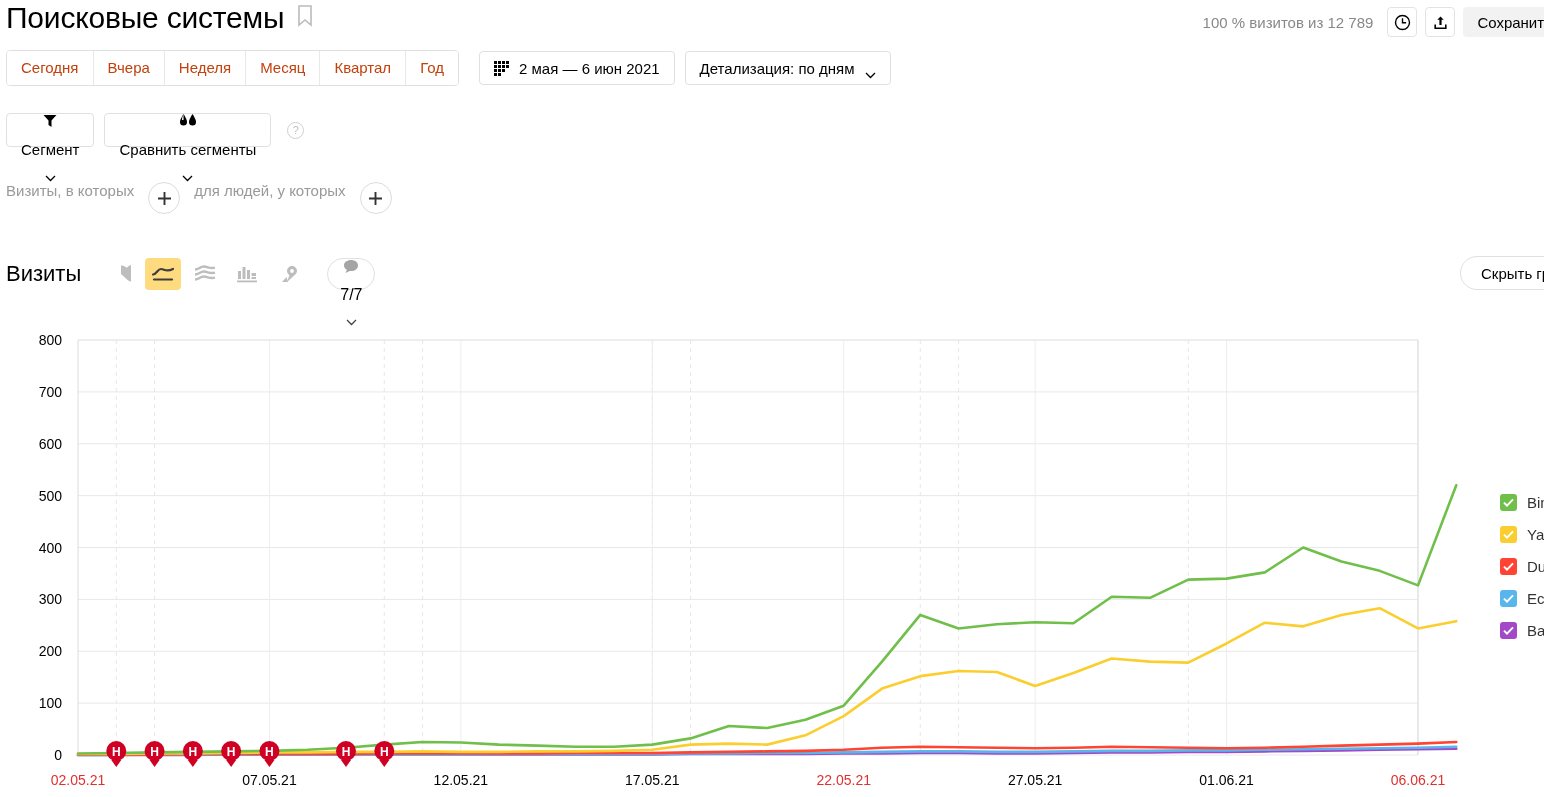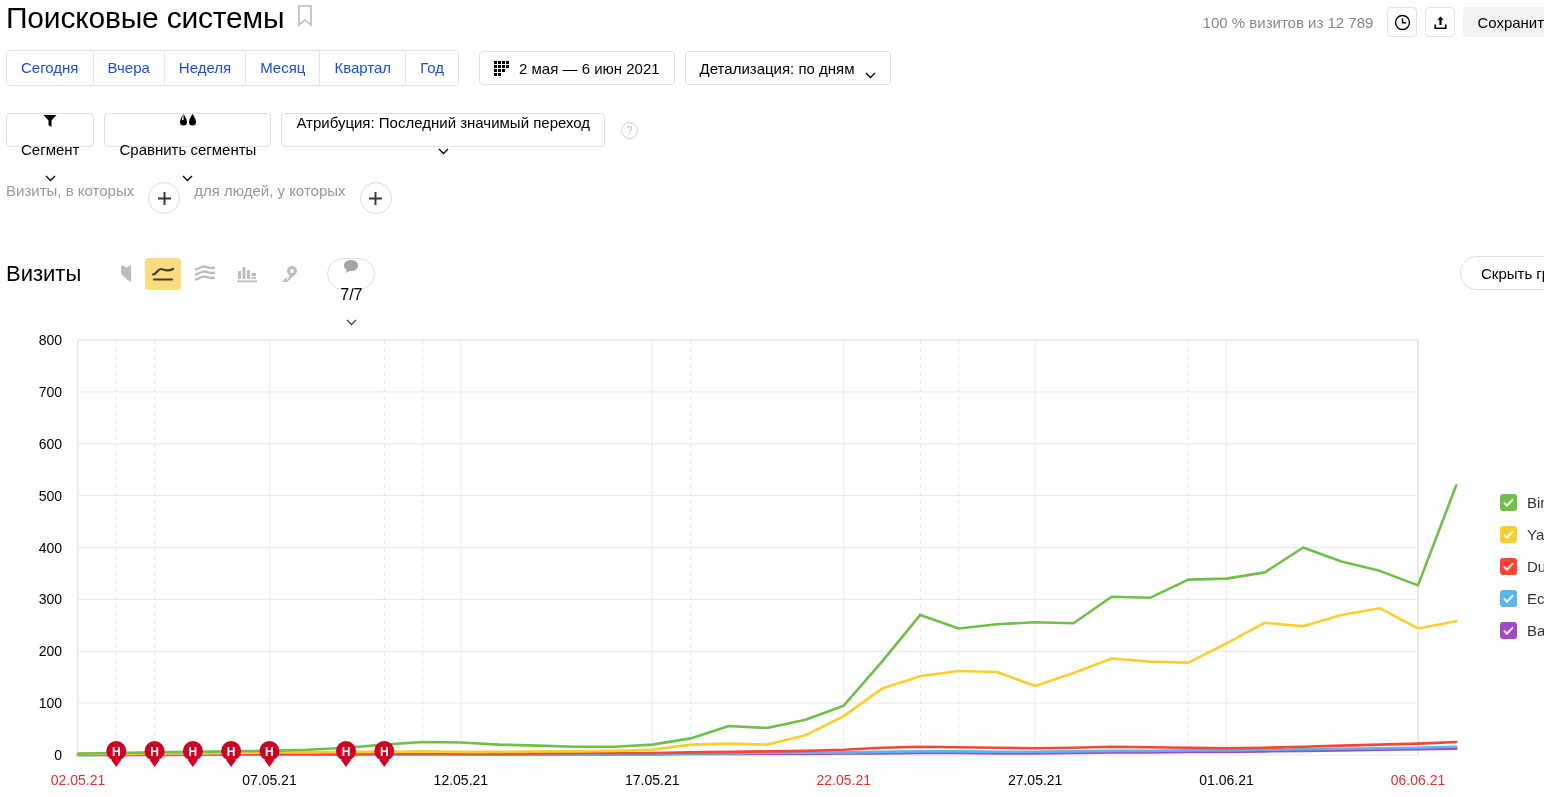--- a/index.html
+++ b/index.html
@@ -26,21 +26,21 @@
   .save-btn{
     height:30px;background:#f2f2f2;border:none;border-radius:4px;
     font-size:15px;color:#000;padding:0 14px;display:flex;align-items:center;
     white-space:nowrap;cursor:pointer;font-family:inherit;margin-right:-64px;
   }
 
   
   .row-period{position:absolute;left:0;top:50px;height:36px;display:flex;align-items:center;gap:10px;}
   .seg-group{display:flex;border:1px solid #e0e0e0;border-radius:4px;overflow:hidden;background:#fff;margin-left:6px;}
   .seg-group .seg{
-    font-size:15px;color:#1d4ed8;padding:0 14px;height:34px;line-height:34px;
+    font-size:15px;color:#c2410c;padding:0 14px;height:34px;line-height:34px;
     border-right:1px solid #e8e8e8;cursor:pointer;white-space:nowrap;background:#fff;
   }
   .seg-group .seg:last-child{border-right:none;}
   .pill{
     display:flex;align-items:center;gap:10px;height:34px;padding:0 14px;
     border:1px solid #e0e0e0;border-radius:4px;background:#fff;font-size:15px;color:#000;
     cursor:pointer;white-space:nowrap;box-sizing:border-box;
   }
   .date-pill{margin-left:10px;}
   .cal-icon{display:inline-block;width:15px;height:15px;}
@@ -196,28 +196,20 @@
       </span>
       <span>Сравнить сегменты</span>
       <span class="caret">
         <svg width="11" height="7" viewBox="0 0 11 7">
             <path d="M1 1l4.5 4.5L10 1" fill="none" stroke="#000" stroke-width="1.3"></path>
           </svg>
       </span>
     </div>
 
 
-    <div class="pill">
-      <span>Атрибуция: Последний значимый переход</span>
-      <span class="caret">
-        <svg width="11" height="7" viewBox="0 0 11 7">
-            <path d="M1 1l4.5 4.5L10 1" fill="none" stroke="#000" stroke-width="1.3"></path>
-          </svg>
-      </span>
-    </div>
 
     <div class="help-circle">?</div>
   </div>
 
   <div class="row-filter">
     <span class="filter-text">Визиты, в которых</span>
     <span class="plus-circle">
       <svg width="15" height="15" viewBox="0 0 15 15">
           <path d="M7.5 1v13M1 7.5h13" stroke="#333" stroke-width="1.9"></path>
         </svg>

